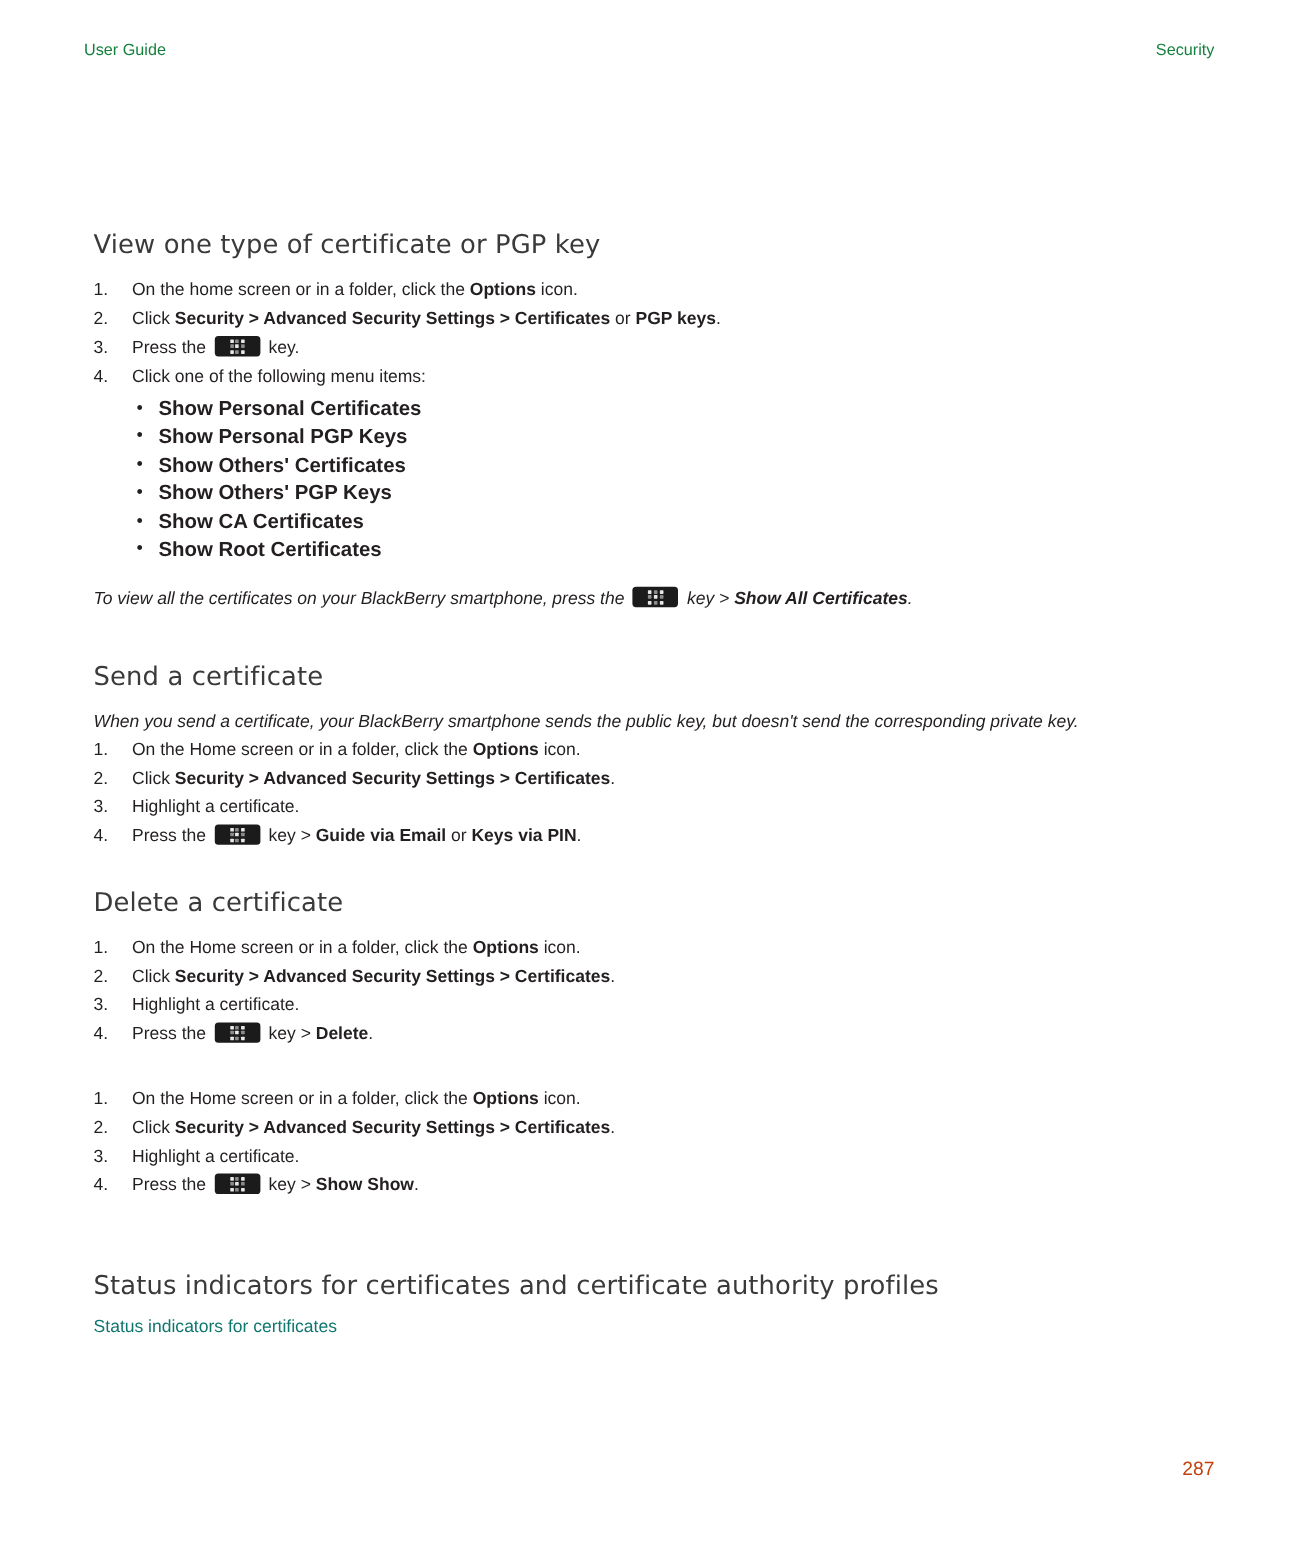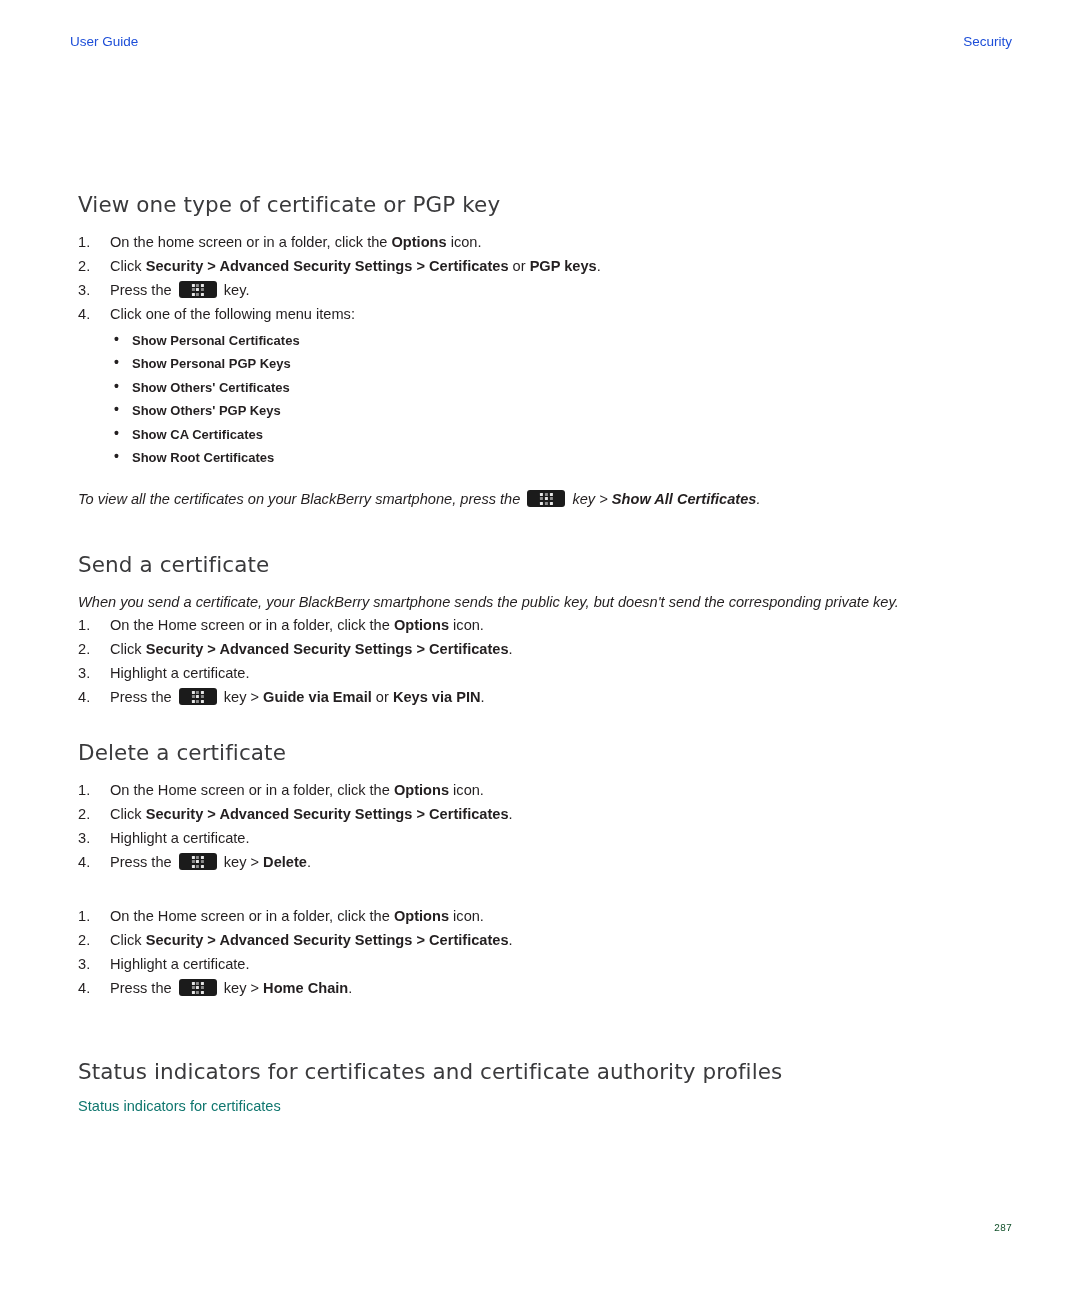--- a/index.html
+++ b/index.html
@@ -22,21 +22,21 @@
     padding: 0;
   }
   .header {
     position: absolute;
     top: 34px;
     left: 70px;
     right: 68px;
     display: flex;
     justify-content: space-between;
     font-size: 13.5px;
-    color: #1d4ed8;
+    color: #15803d;
   }
   .content {
     position: absolute;
     top: 160px;
     left: 78px;
     width: 920px;
     margin-top: 32px;
   }
   h2.section {
     font-family: "DejaVu Sans", sans-serif;
@@ -79,21 +79,21 @@
     color: #231f20;
   }
   ul.bullets {
     margin: 2px 0 0 0;
     padding: 0;
     list-style: none;
   }
   ul.bullets > li {
     position: relative;
     padding-left: 22px;
-    font-size: 13px;
+    font-size: 17px;
     line-height: 23.5px;
     font-weight: bold;
     color: #231f20;
   }
   ul.bullets > li::before {
     content: "\2022";
     position: absolute;
     left: 4px;
     top: -1px;
     font-size: 14px;
@@ -134,23 +134,22 @@
     height: 3px;
     background: #e8e8e8;
     border-radius: 0.5px;
   }
   .menukey .dots i.dim { background: #8d8d8d; }
 
   .pagenum {
     position: absolute;
     bottom: 62px;
     right: 68px;
-    font-size: 10px;
-    color: #14532d;
-    font-family: Liberation Mono, monospace;
+    font-size: 16px;
+    color: #c2410c;
   }
   .subheading {
     font-size: 14.6px;
     font-weight: normal;
     margin: 0;
     color: #0f766e;
   }
 </style>
 </head>
 <body>
@@ -254,21 +253,21 @@
       <li><span>Press the </span><span class="menukey"><span class="dots">
               <i></i>
               <i class="dim"></i>
               <i></i>
               <i class="dim"></i>
               <i></i>
               <i class="dim"></i>
               <i></i>
               <i class="dim"></i>
               <i></i>
-            </span></span><span> key &gt; </span><b>Home Chain</b><span>.</span></li>
+            </span></span><span> key &gt; </span><b>Show Show</b><span>.</span></li>
     </ol>
 
     <div class="spacer-lg"></div>
 
 
     <div style="height:18px"></div>
 
     <h2 class="section">Status indicators for certificates and certificate authority profiles</h2>
     <p class="subheading">Status indicators for certificates</p>
 

